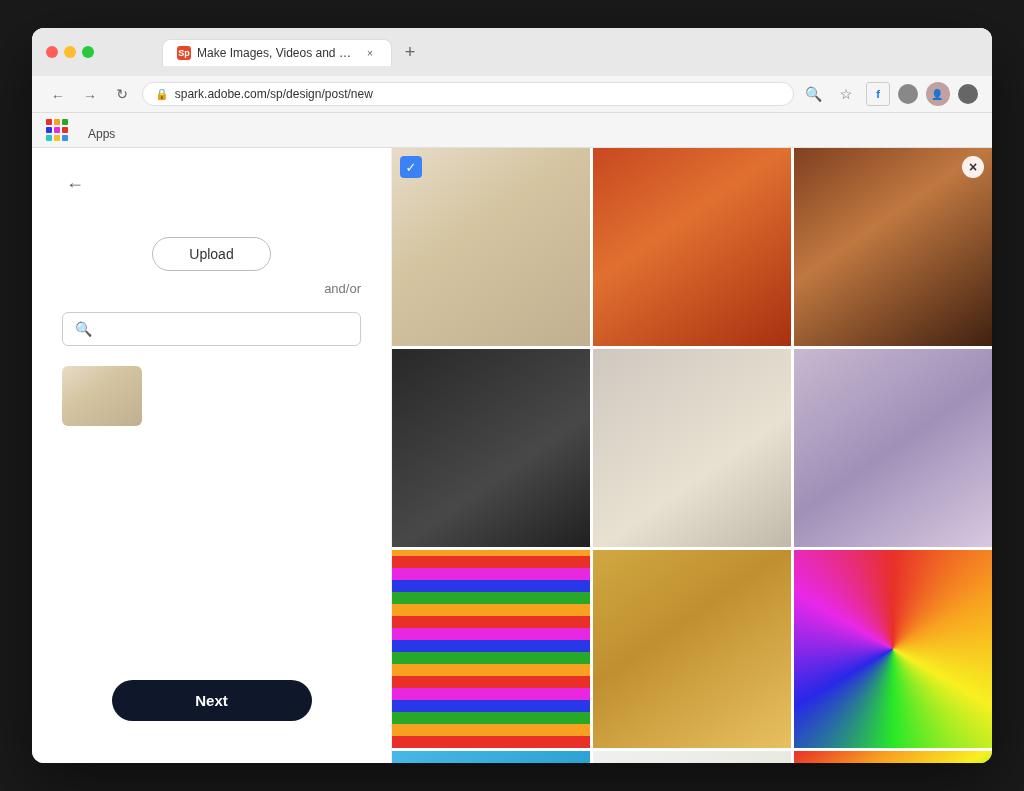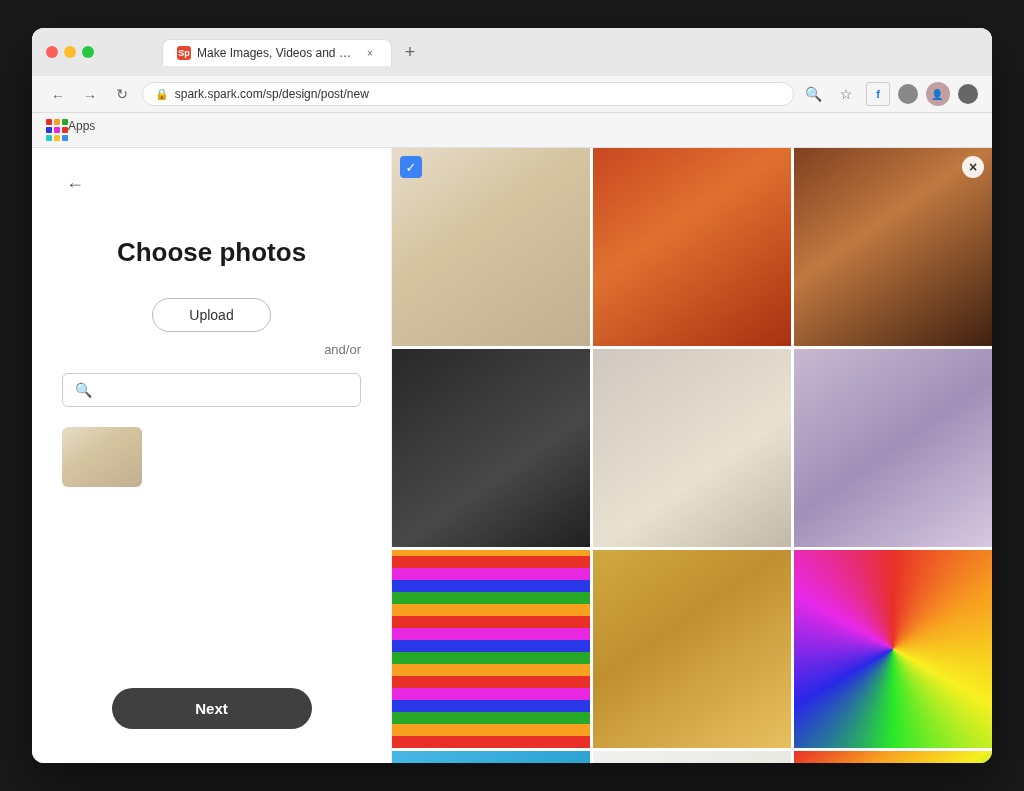--- a/index.html
+++ b/index.html
@@ -171,25 +171,25 @@
       background: #c0a0a0;
       display: flex;
       align-items: center;
       justify-content: center;
       font-size: 10px;
       color: white;
     }
 
     .apps-bar {
       display: flex;
-      align-items: flex-start;
+      align-items: flex-end;
       padding: 6px 14px;
       background: #f5f5f5;
       border-bottom: 1px solid #e0e0e0;
-      gap: 0;
+      gap: 20px;
     }
 
     .apps-icon {
       display: grid;
       grid-template-columns: repeat(3, 6px);
       gap: 2px;
     }
 
     .apps-dot {
       width: 6px;
@@ -302,24 +302,24 @@
       width: 80px;
       height: 60px;
       border-radius: 6px;
       overflow: hidden;
       background: #d4c8b0;
       position: relative;
     }
 
     .next-btn {
       display: block;
-      margin: auto auto 4px;
+      margin: auto auto 12px;
       padding: 12px 0;
       width: 200px;
-      background: #404040;
+      background: #0f172a;
       border: none;
       border-radius: 24px;
       font-size: 15px;
       font-weight: 600;
       color: white;
       cursor: pointer;
       position: absolute;
       bottom: 30px;
       left: 50%;
       transform: translateX(-50%);
@@ -455,21 +455,21 @@
         <div class="tab-new">+</div>
       </div>
     </div>
 
     <div class="address-bar-row">
       <div class="nav-btn">←</div>
       <div class="nav-btn">→</div>
       <div class="nav-btn">↻</div>
       <div class="address-bar">
         <span class="lock-icon">🔒</span>
-        <span class="address-text">spark.spark.com/sp/design/post/new</span>
+        <span class="address-text">spark.adobe.com/sp/design/post/new</span>
       </div>
       <div class="toolbar-icons">
         <div class="toolbar-icon">🔍</div>
         <div class="toolbar-icon">☆</div>
         <div class="toolbar-icon" style="font-size:11px; border:1px solid #ccc; border-radius:3px; padding:1px 3px; color:#1877f2; font-weight:bold;">f</div>
         <div class="toolbar-icon" style="width:20px; height:20px; border-radius:50%; background:#888;"></div>
         <div class="user-avatar">👤</div>
         <div class="toolbar-icon" style="width:20px; height:20px; border-radius:50%; background:#666;"></div>
       </div>
     </div>
@@ -488,21 +488,20 @@
       </div>
       <span class="apps-label">Apps</span>
     </div>
   </div>
 
   <div class="page-content">
 
     <div class="left-panel">
       <button class="back-btn">←</button>
 
-      <h2 class="panel-title">Choose photos</h2>
 
       <button class="upload-btn">Upload</button>
 
       <p class="and-or">and/or</p>
 
       <div class="search-box">
         <span class="search-icon-svg">🔍</span>
       </div>
 
       <div class="selected-preview">

